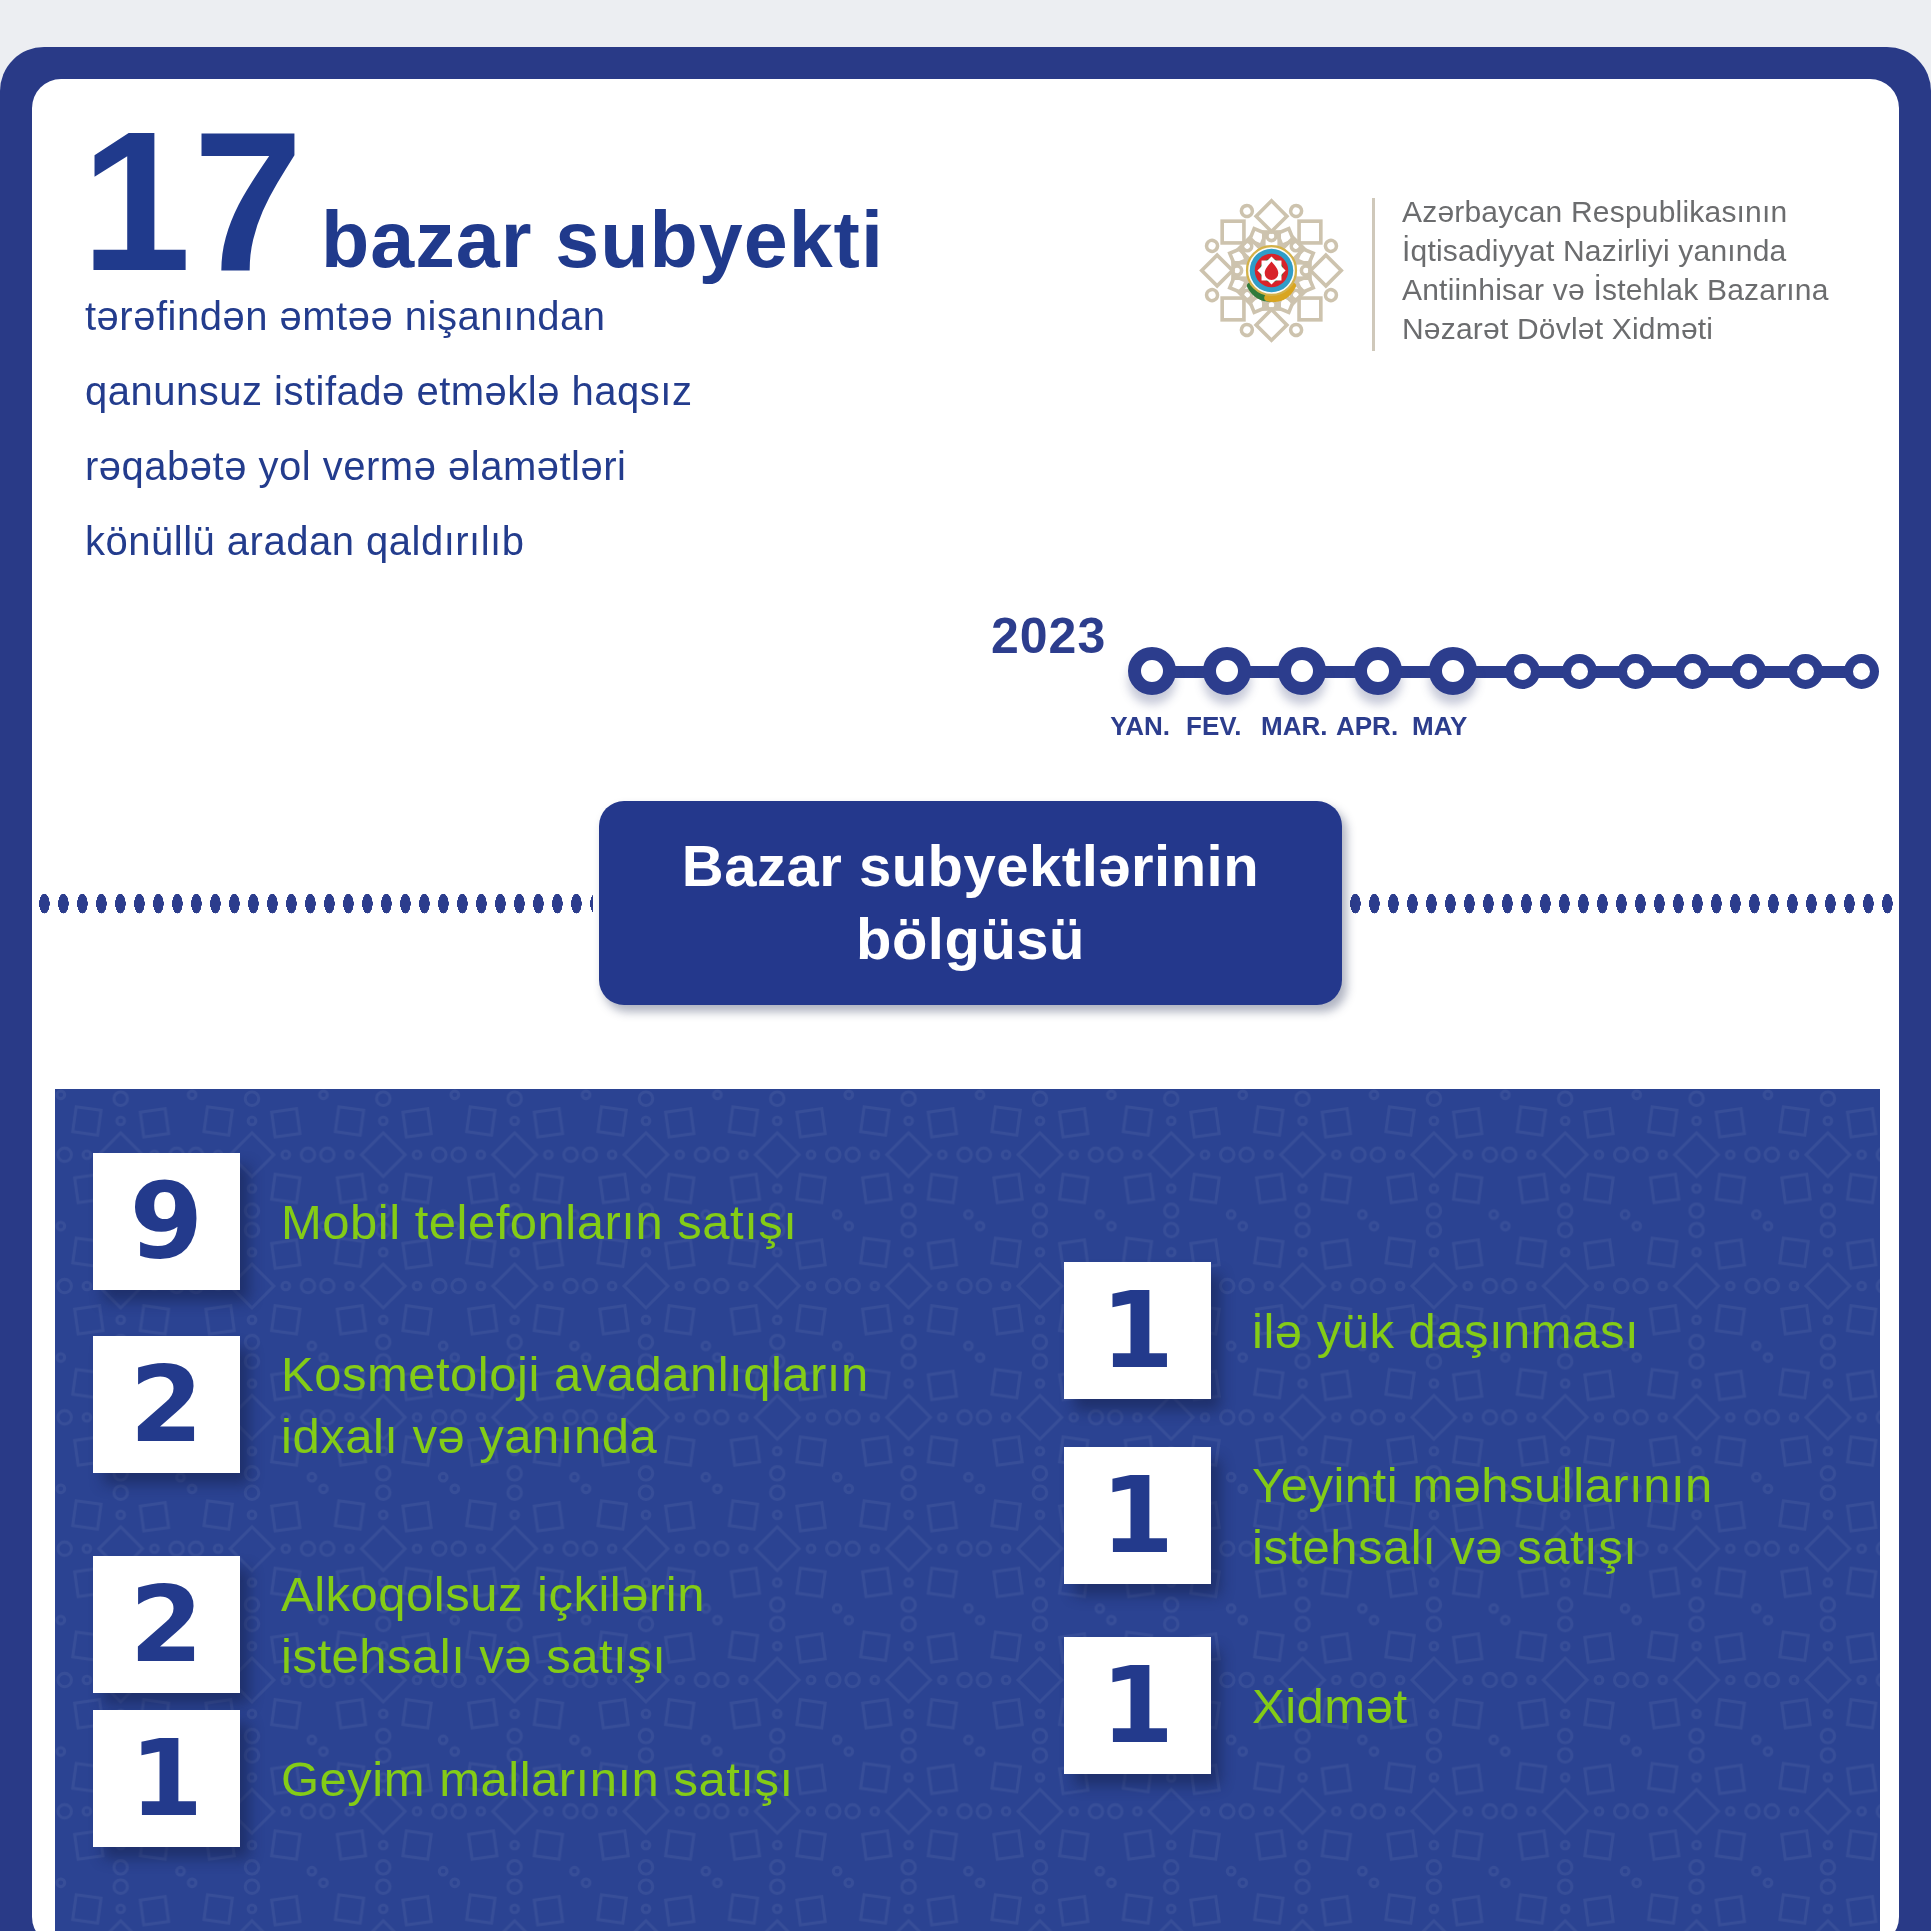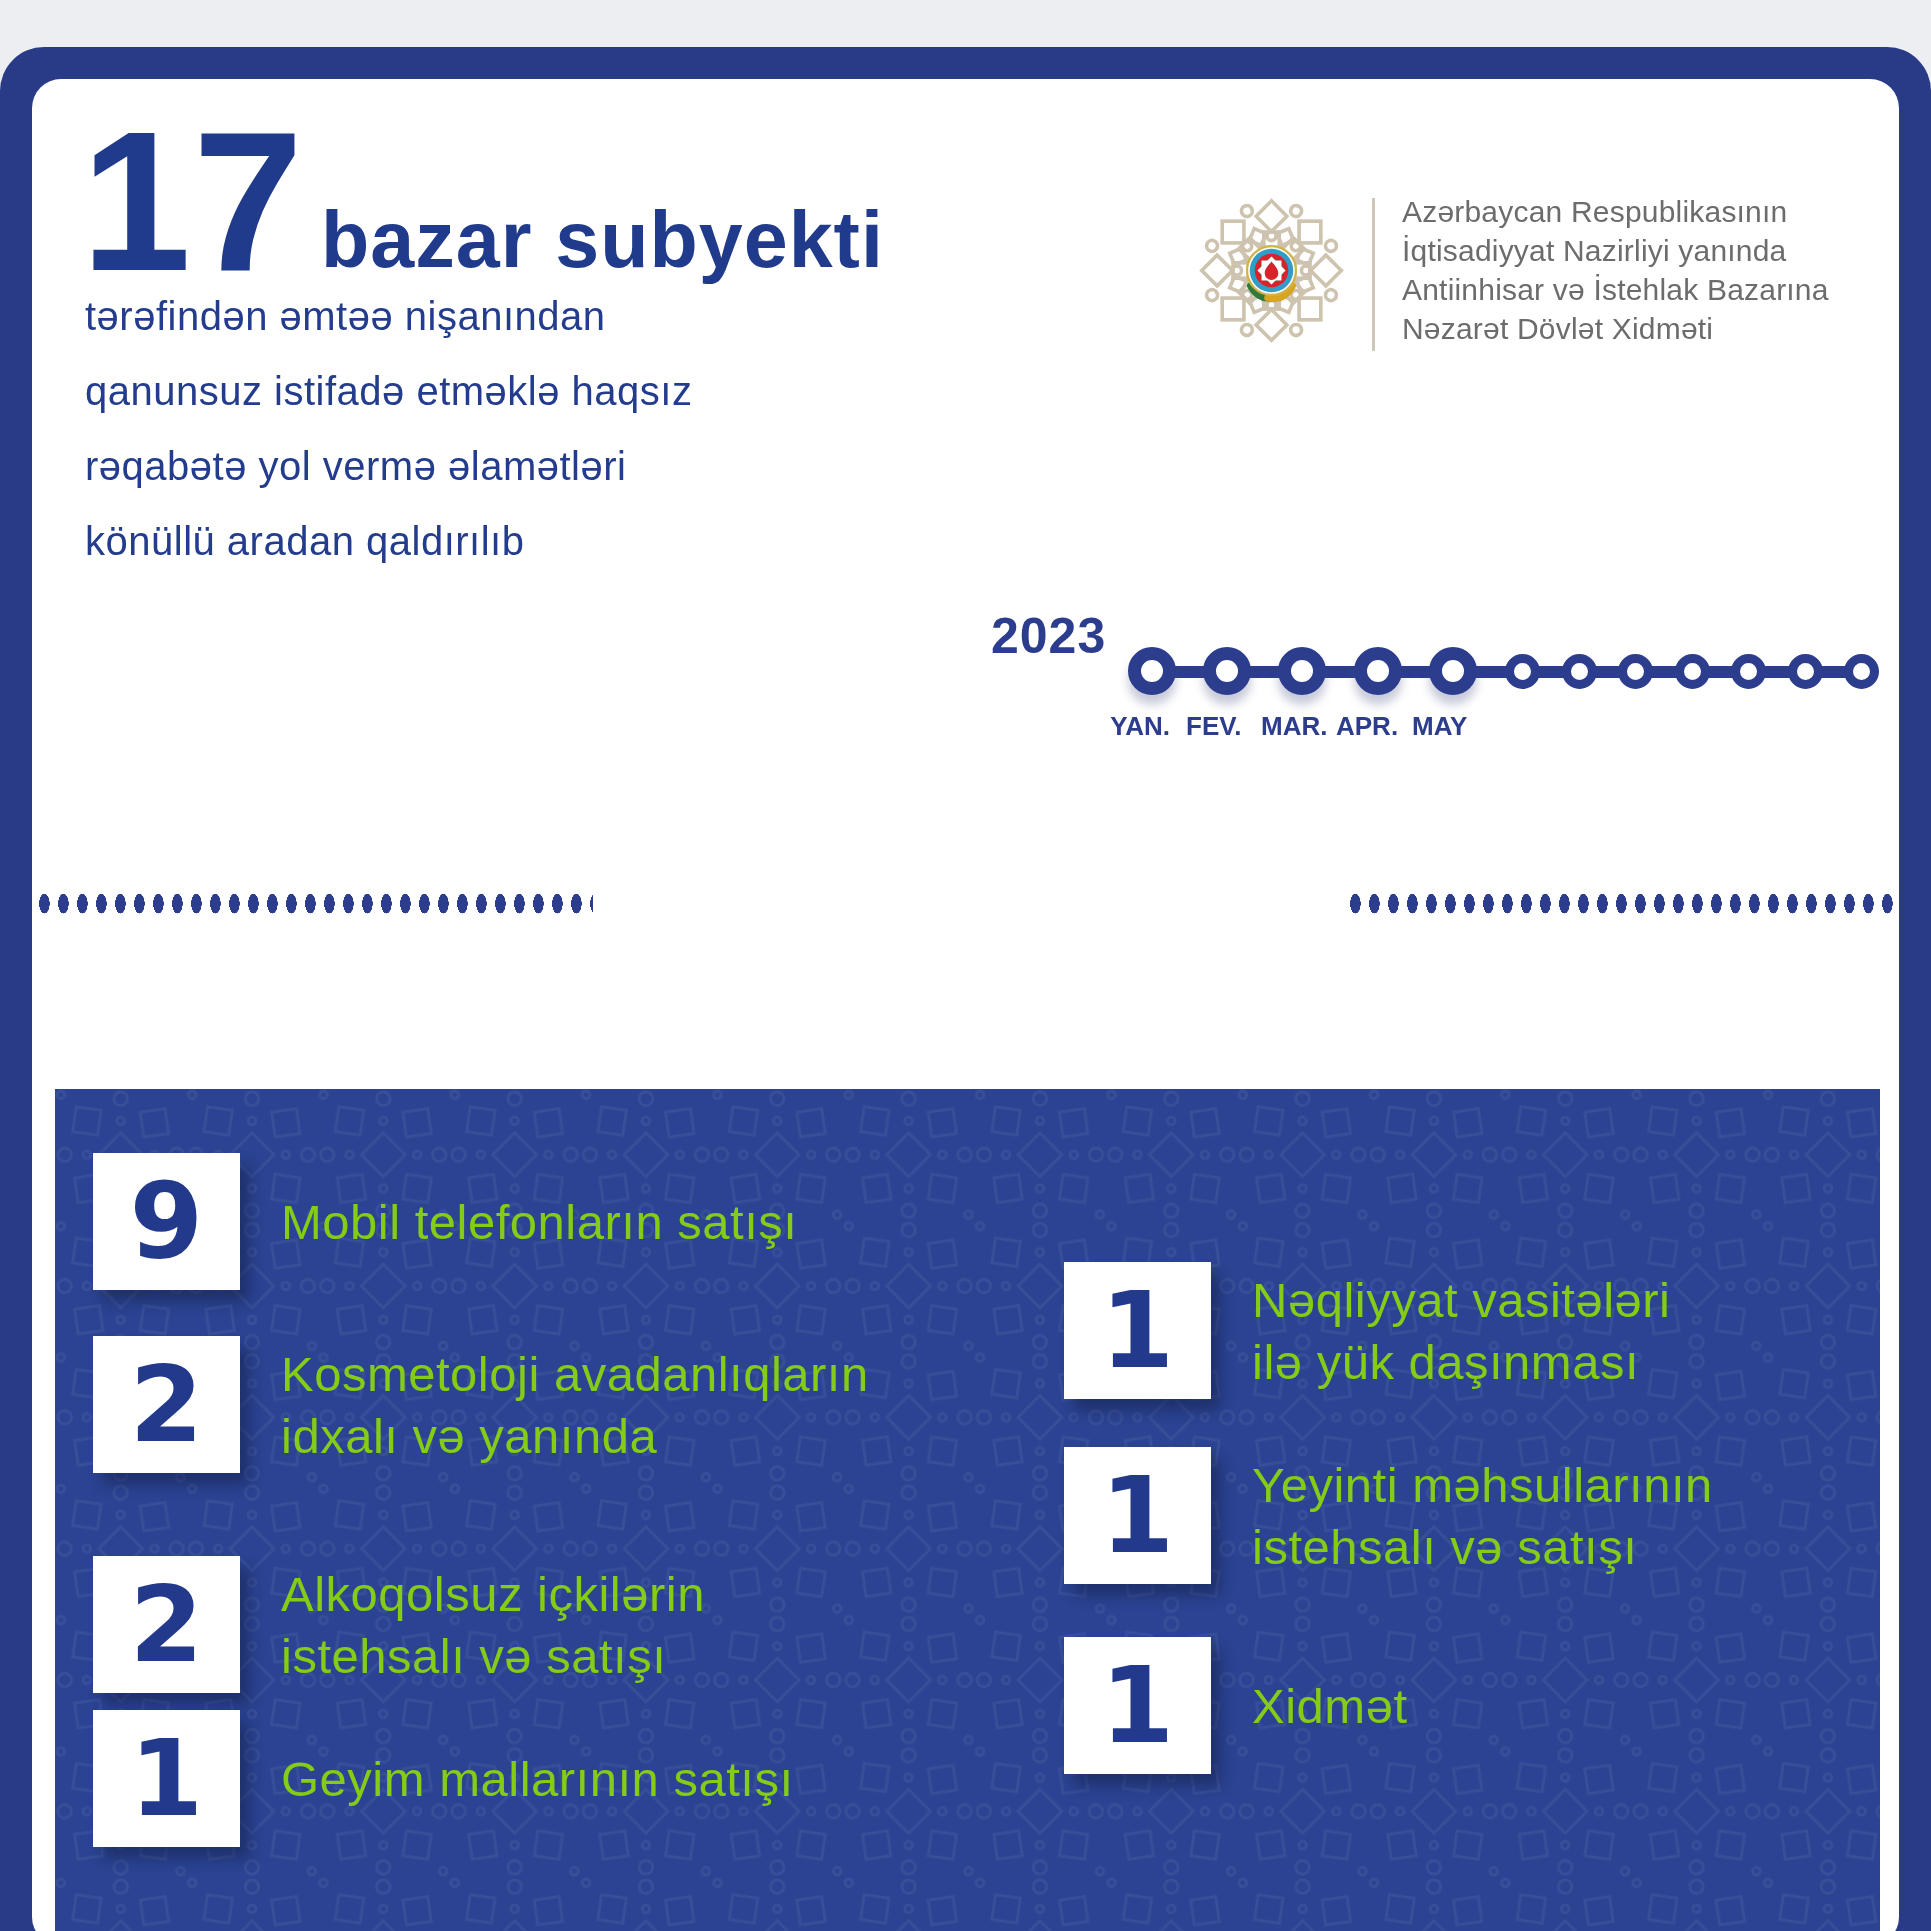--- a/index.html
+++ b/index.html
@@ -158,20 +158,24 @@
       <div class="tl-node" style="left: 442px; top: 28px;"></div>
       <div class="tl-node" style="left: 498px; top: 28px;"></div>
       <div class="tl-node" style="left: 555px; top: 28px;"></div>
       <div class="tl-node" style="left: 611px; top: 28px;"></div>
       <div class="tl-node" style="left: 668px; top: 28px;"></div>
       <div class="tl-node" style="left: 724px; top: 28px;"></div>
     </div>
 
   <div class="dots dots-left"></div>
   <div class="dots dots-right"></div>
+  <div class="section-box">
+    <div>Bazar subyektlərinin</div>
+    <div>bölgüsü</div>
+  </div>
 
   <div class="panel">
     <svg class="pattern" width="1825" height="846" viewBox="0 0 1890 876">
       <defs>
         <pattern id="orn" width="136" height="136" patternUnits="userSpaceOnUse">
           <g fill="none" stroke="#ffffff" stroke-opacity="0.06" stroke-width="3">
             <rect x="52" y="52" width="32" height="32" transform="rotate(45 68 68)"></rect>
             <rect x="20" y="20" width="26" height="26" transform="rotate(8 33 33)"></rect>
             <rect x="90" y="22" width="26" height="26" transform="rotate(-8 103 35)"></rect>
             <rect x="22" y="90" width="26" height="26" transform="rotate(-8 35 103)"></rect>
@@ -226,21 +230,20 @@
     <div class="stat-label">
       <div>Geyim mallarının satışı</div>
     </div>
   </div>
 
   <div class="stat-row" style="left:1064px;top:1215px;">
     <div class="stat-box">
       <div class="stat-num">1</div>
     </div>
     <div class="stat-label">
-      <div>Nəqliyyat vasitələri</div>
       <div>ilə yük daşınması</div>
     </div>
   </div>
   <div class="stat-row" style="left:1064px;top:1400px;">
     <div class="stat-box">
       <div class="stat-num">1</div>
     </div>
     <div class="stat-label">
       <div>Yeyinti məhsullarının</div>
       <div>istehsalı və satışı</div>

